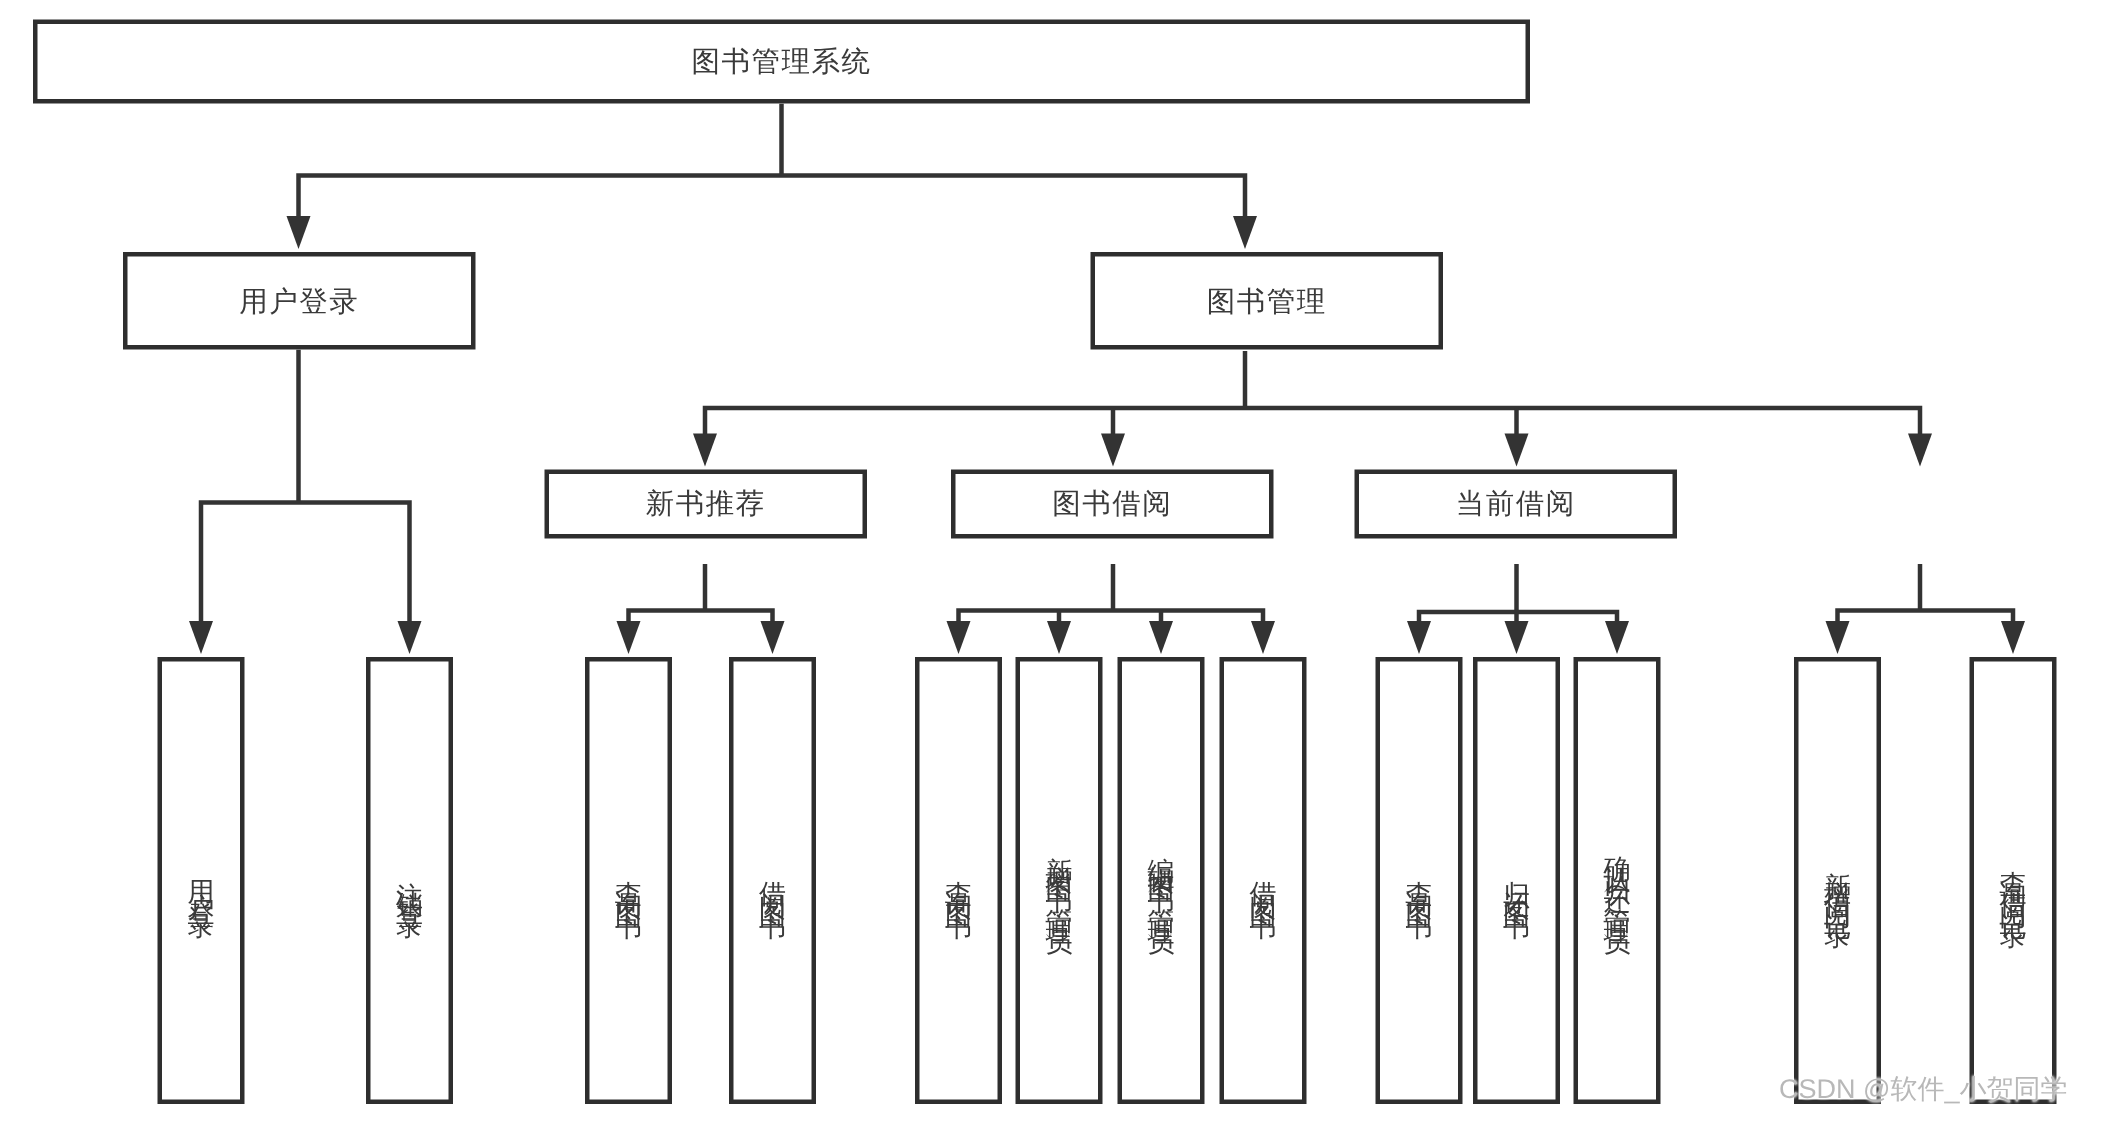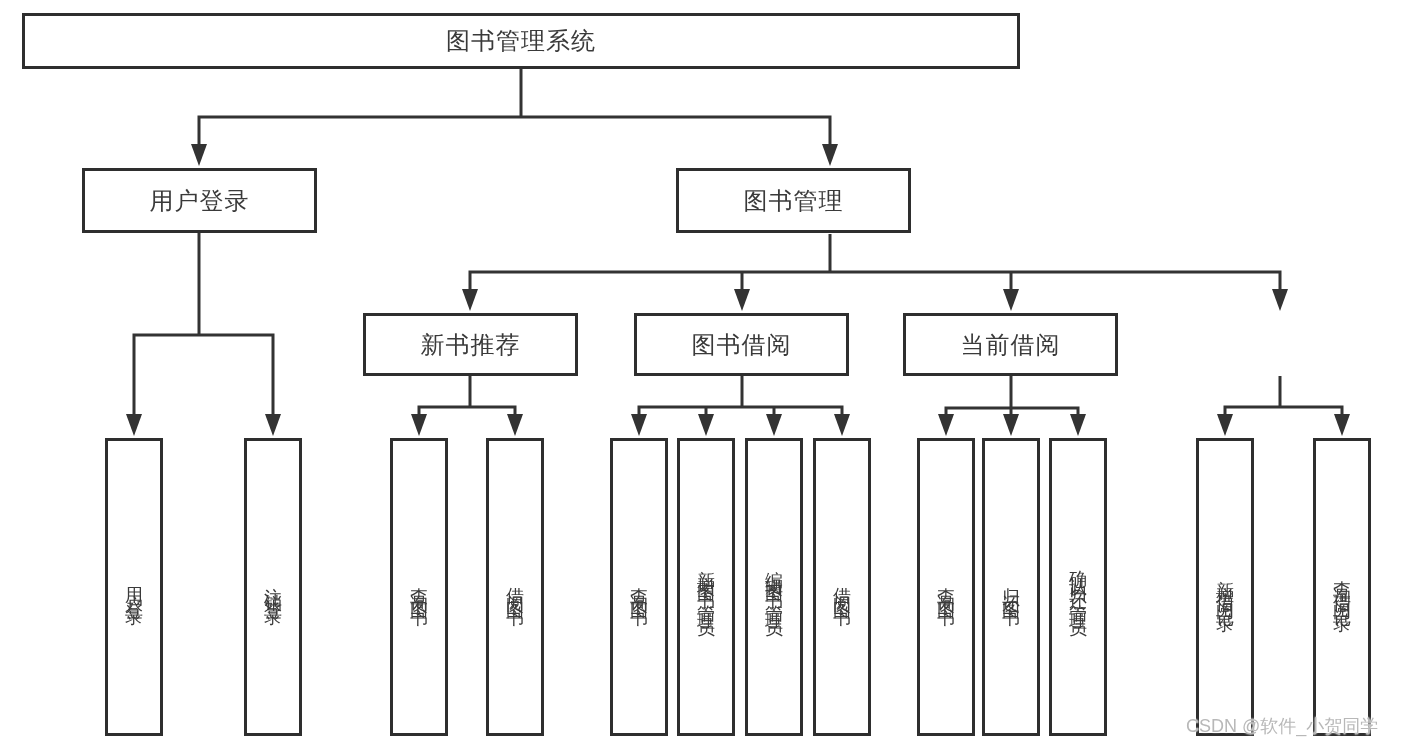--- a/index.html
+++ b/index.html
@@ -35,24 +35,24 @@
   }
   .node {
     position: absolute;
     background: #fff;
     border: 3px solid var(--border);
     color: var(--text);
     display: flex;
     align-items: center;
     justify-content: center;
   }
-  .hnode { font-size: 24px; letter-spacing: 1px; font-family: Liberation Serif, serif; }
+  .hnode { font-size: 19px; letter-spacing: 1px; font-family: Liberation Serif, serif; }
   .root-node { left: 22px; top: 13px; width: 998px; height: 56px; }
   .l2 { height: 65px; width: 235px; top: 168px; }
-  .l3 { height: 63px; width: 215px; top: 313px; }
+  .l3 { height: 46px; width: 215px; top: 313px; }
   .leaf { top: 438px; width: 58px; height: 298px; }
   .vtext {
     writing-mode: vertical-rl;
     text-orientation: mixed;
     font-size: 18px;
     letter-spacing: 7px;
     line-height: 1;
     color: var(--text);
     white-space: nowrap;
   }
@@ -120,21 +120,21 @@
     <polygon points="1334,414 1350,414 1342,436"></polygon>
   </svg>
 
   <div class="node hnode root-node">
     <span>图书管理系统</span>
   </div>
 
   <div class="node hnode l2" style="left:82px;">
     <span>用户登录</span>
   </div>
-  <div class="node hnode l2" style="left:676px;">
+  <div class="node hnode l2" style="left:727px;">
     <span>图书管理</span>
   </div>
 
   <div class="node hnode l3" style="left:363px;">
     <span>新书推荐</span>
   </div>
   <div class="node hnode l3" style="left:903px;">
     <span>当前借阅</span>
   </div>
   <div class="node hnode l3" style="left:634px;">

